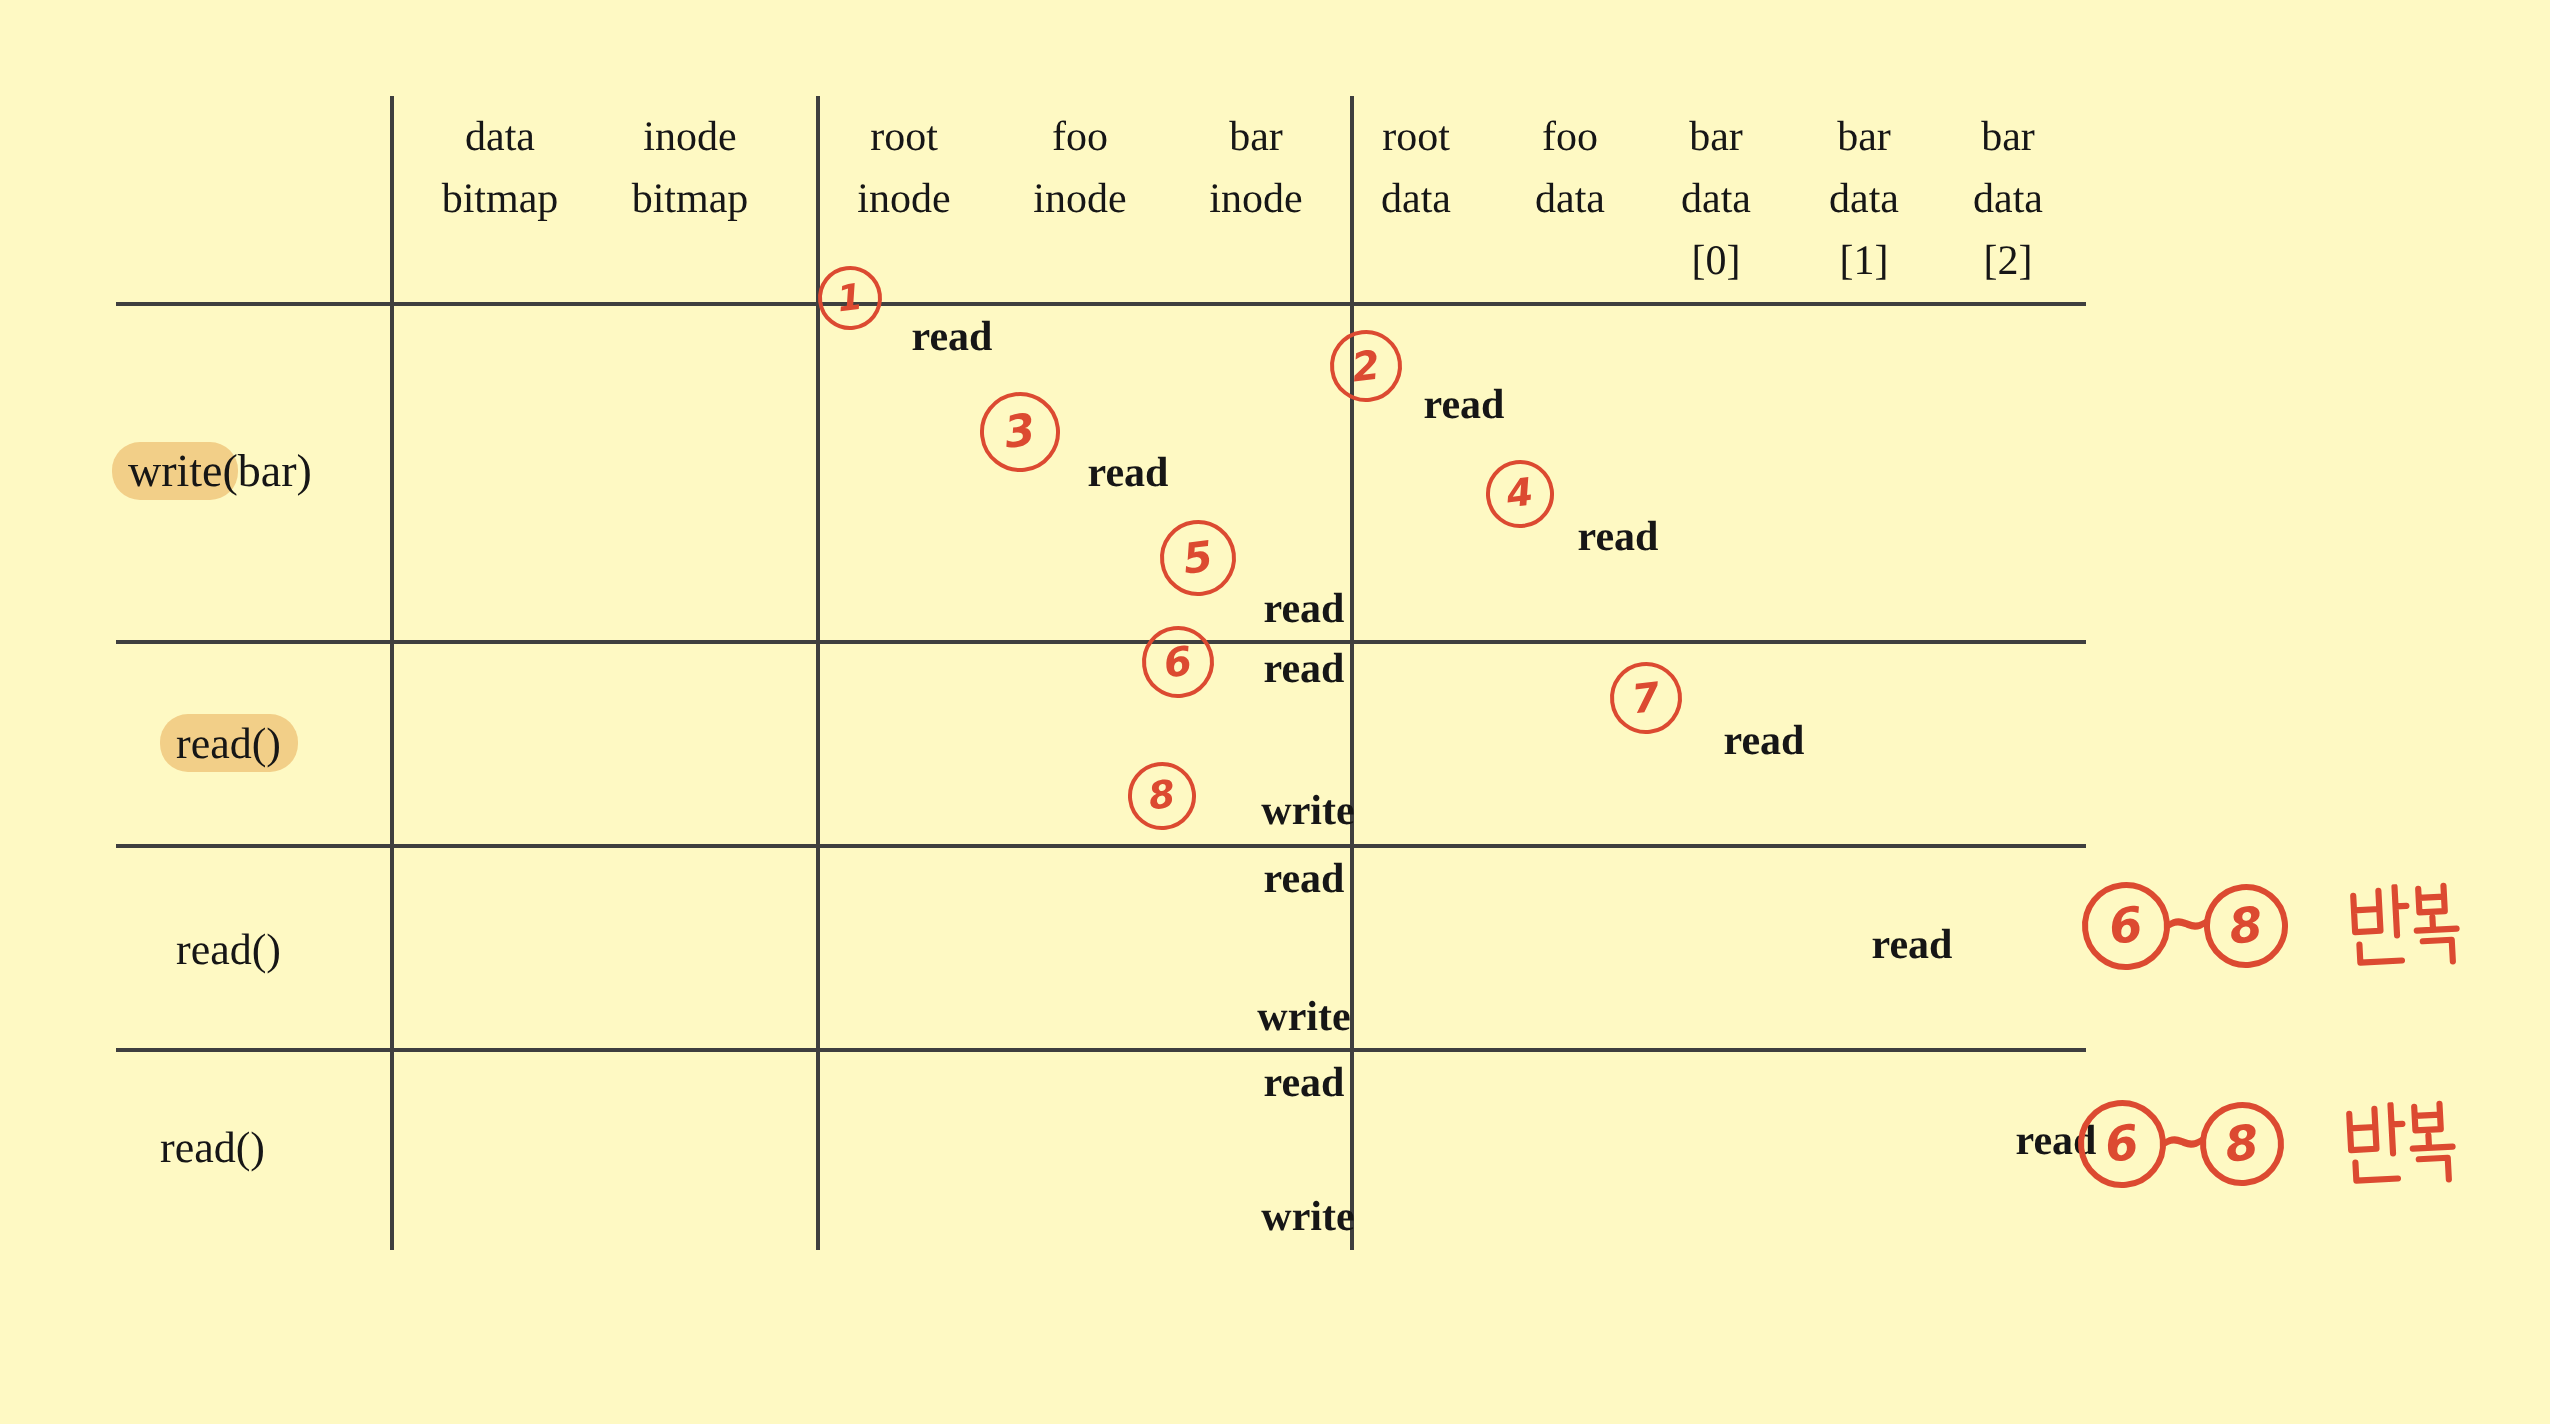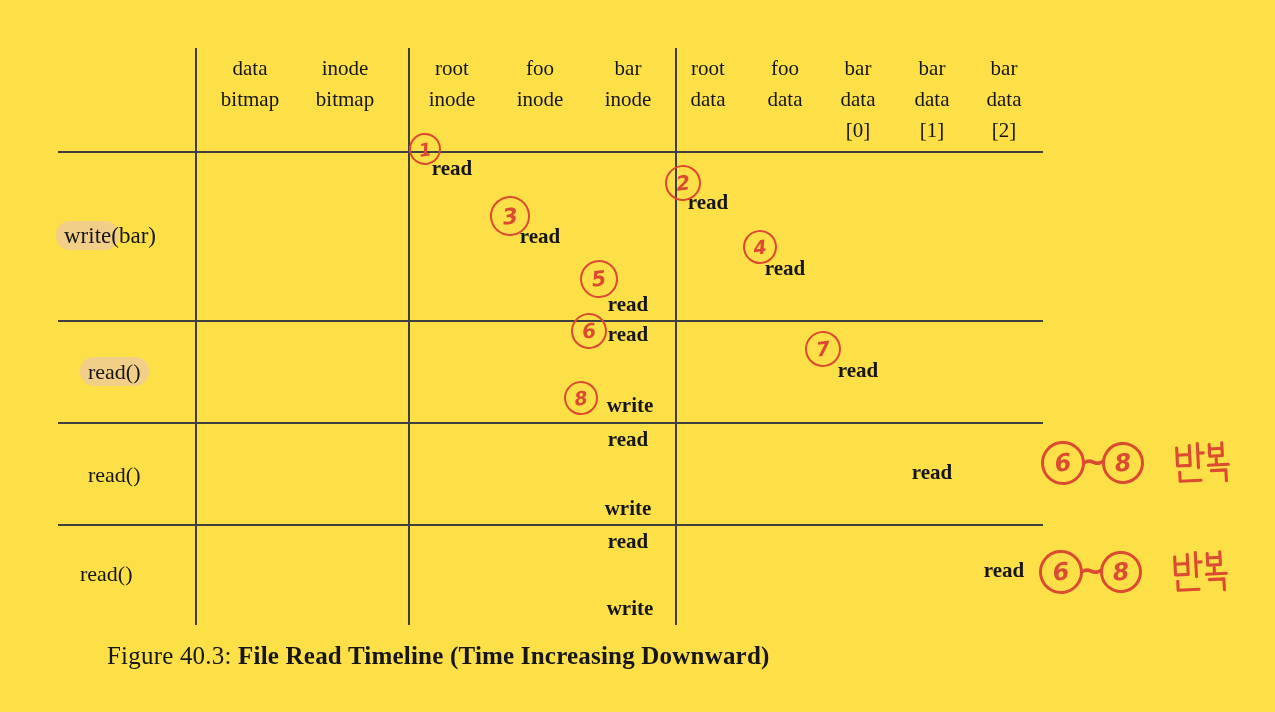--- a/index.html
+++ b/index.html
@@ -1,23 +1,23 @@
 <!DOCTYPE html>
 <html><head>
 <meta charset="utf-8">
 <style>
   html,body{margin:0;padding:0;background:#ffffff;}
-  #page{position:relative;width:1275px;height:712px;background:#fde047;overflow:hidden;
+  #page{position:relative;width:1275px;height:712px;background:#fef9c3;overflow:hidden;
         font-family:"Liberation Serif",serif;color:#161616;}
   .vline{position:absolute;width:2px;background:#3f3f3f;top:48px;height:577px;}
   .hline{position:absolute;height:2px;background:#3f3f3f;left:58px;width:985px;}
   .hdr{position:absolute;top:53px;transform:translateX(-50%);text-align:center;
        font-size:21px;line-height:31px;white-space:nowrap;}
   .hdr span{display:block;}
-  .op{position:absolute;transform:translateX(-50%);font-size:21px;font-weight:600;white-space:nowrap;}
+  .op{position:absolute;transform:translateX(-50%);font-size:21px;font-weight:600;white-space:nowrap;margin-left:24px;}
   .rowlabel{position:absolute;font-size:22px;white-space:nowrap;}
   .hl{background:#f2cf88;border-radius:14px;padding:2px 8px;margin:-2px -8px;}
   .circle{position:absolute;border:2.5px solid #dc4a31;border-radius:50%;color:#dc4a31;
           display:flex;align-items:center;justify-content:center;
           font-family:"DejaVu Sans",sans-serif;font-style:italic;font-weight:600;
           transform:rotate(-7deg);box-sizing:border-box;}
   .repeat{position:absolute;display:flex;align-items:center;color:#dc4a31;}
   .repeat .circ{border:3px solid #dc4a31;border-radius:50%;display:flex;align-items:center;
           justify-content:center;font-family:"DejaVu Sans",sans-serif;font-style:italic;
           font-weight:700;font-size:24px;box-sizing:border-box;transform:rotate(-6deg);}
@@ -144,18 +144,14 @@
         <path d="M6,5 L6,25 M20,3 L20,25 M6,13 L20,13 M6,25 L20,25"></path>
         <path d="M29,1 L29,28 M29,12 L35,12"></path>
         <path d="M8,32 L8,42 L31,42"></path>
         <path d="M42,3 L42,16 M56,2 L56,16 M42,8 L56,8 M42,16 L56,16"></path>
         <path d="M49,19 L49,25 M40,26 L62,26"></path>
         <path d="M43,32 L59,32 L59,44"></path>
       </g>
     </svg>
   </div>
 
-  <div class="caption">
-    <span>Figure 40.3:</span>
-    <b>File Read Timeline (Time Increasing Downward)</b>
-  </div>
 
 </div>
 
 </body></html>

